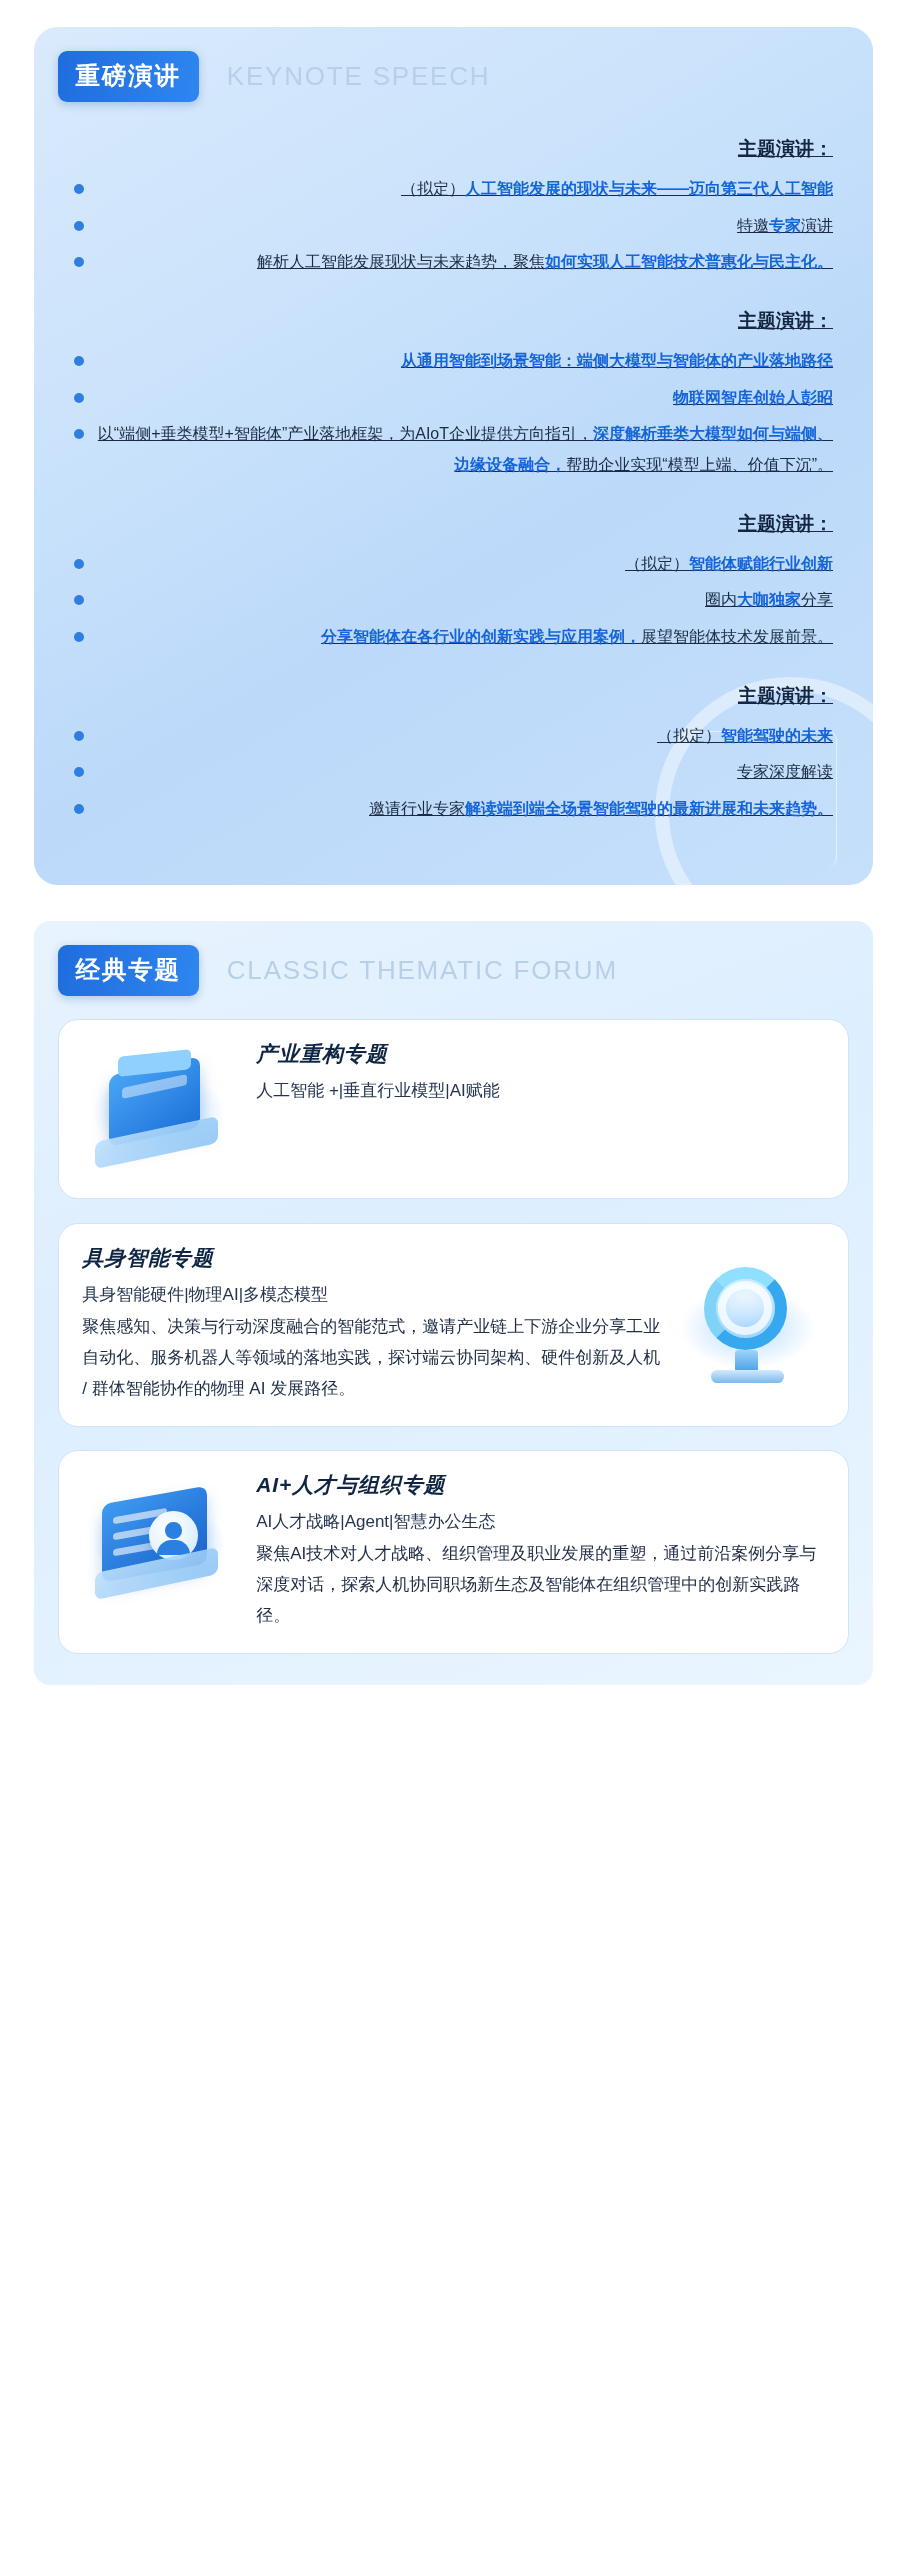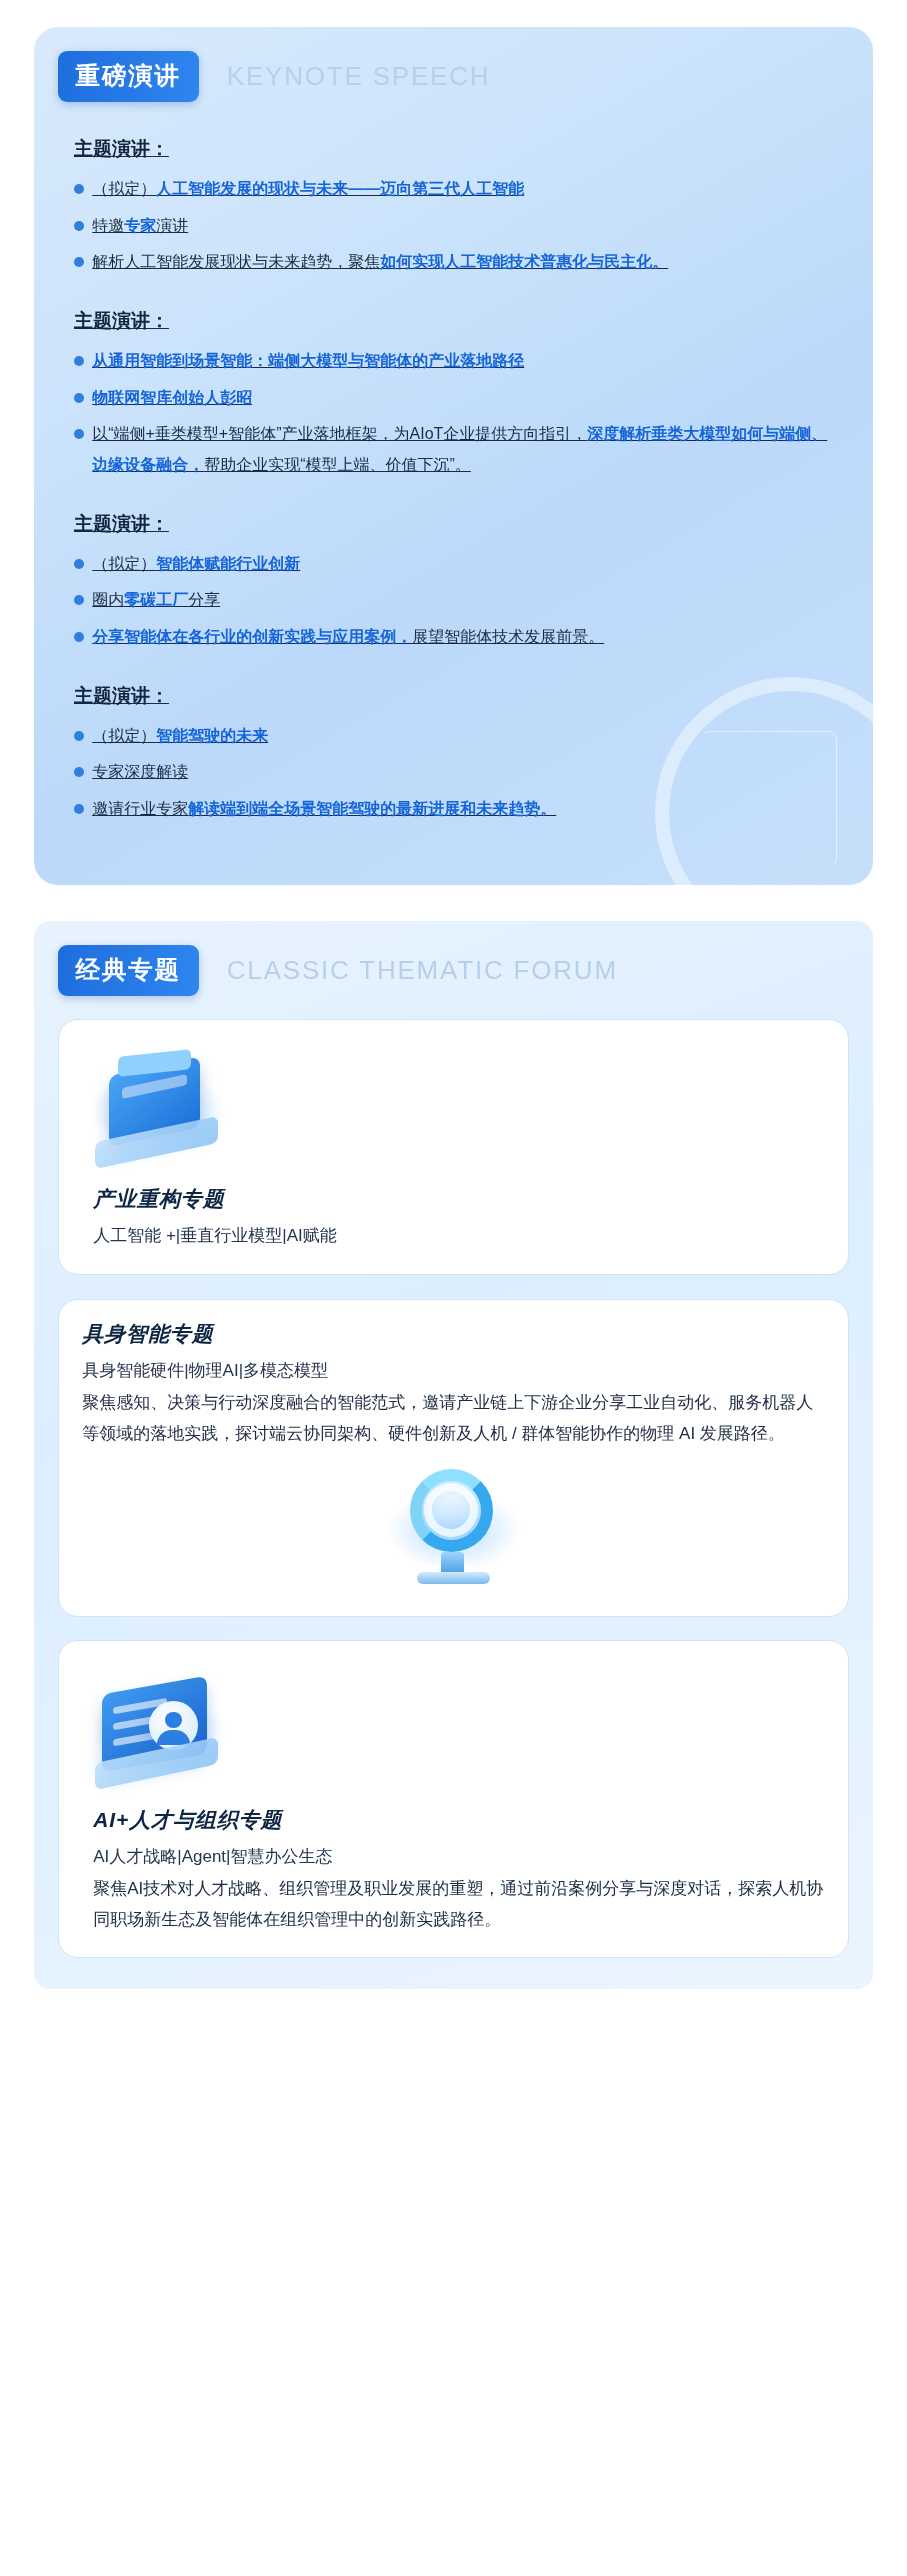--- a/index.html
+++ b/index.html
@@ -13,20 +13,21 @@
   .page { width:907px; position:relative; padding:0 0 36px 0; }
 
   
   .keynote-card{
     position:relative;
     margin:27px 34px 0 34px;
     border-radius:23.6px;
     background:linear-gradient(150deg,#d9eafc 0%, #c9e2fb 35%, #bcd9fa 60%, #c6e0fb 100%);
     overflow:hidden;
     padding:0 0 56px 0;
+    text-align:right;
   }
   .keynote-card .bg-arc{
     position:absolute; right:-54px; bottom:-64px;
     width:272px; height:272px; border-radius:50%;
     border:14.5px solid rgba(255,255,255,.45);
     border-right-color:rgba(255,255,255,.15);
     border-bottom-color:rgba(255,255,255,.15);
   }
   .keynote-card .bg-arc2{
     position:absolute; right:36px; bottom:18px;
@@ -88,21 +89,20 @@
   .topic{
     position:relative;
     margin:23.6px 23.6px 0 23.6px;
     background:#ffffff;
     border:0.9px solid #cfe4f8;
     border-radius:20px;
     padding:20px 23.6px 22px 23.6px;
     display:flex;
     gap:9px;
     align-items:flex-start;
-    flex-direction:column;
   }
   .topic .tcontent{ flex:1 1 auto; }
   .topic h3{
     margin:0 0 9px 0;
     font-size:21px;
     font-style:italic;
     font-weight:bold;
     color:#0f2544;
     letter-spacing:0.9px;
   }
@@ -241,21 +241,21 @@
       </div>
 
       <div class="block">
         <div class="block-head">主题演讲：</div>
         <div class="li">
           <span class="dot"></span>
           <span class="txt"><span>（拟定）</span><span class="hl">智能体赋能行业创新</span></span>
         </div>
         <div class="li">
           <span class="dot"></span>
-          <span class="txt"><span>圈内</span><span class="hl">零碳工厂</span><span>分享</span></span>
+          <span class="txt"><span>圈内</span><span class="hl">大咖独家</span><span>分享</span></span>
         </div>
         <div class="li">
           <span class="dot"></span>
           <span class="txt"><span class="hl">分享智能体在各行业的创新实践与应用案例，</span><span>展望智能体技术发展前景。</span></span>
         </div>
       </div>
 
       <div class="block">
         <div class="block-head">主题演讲：</div>
         <div class="li">

